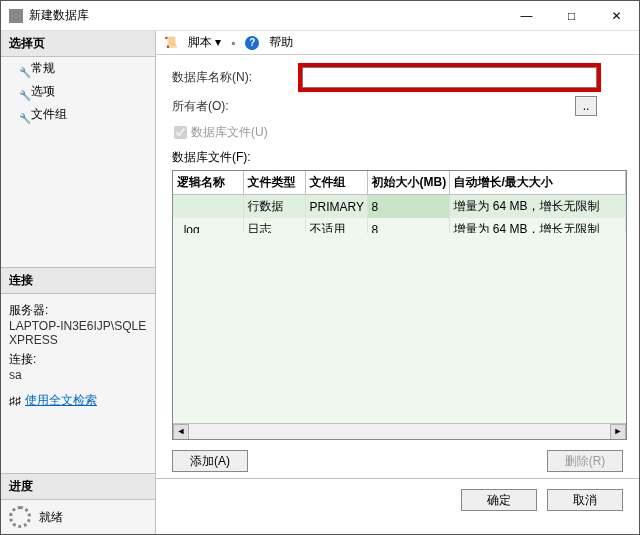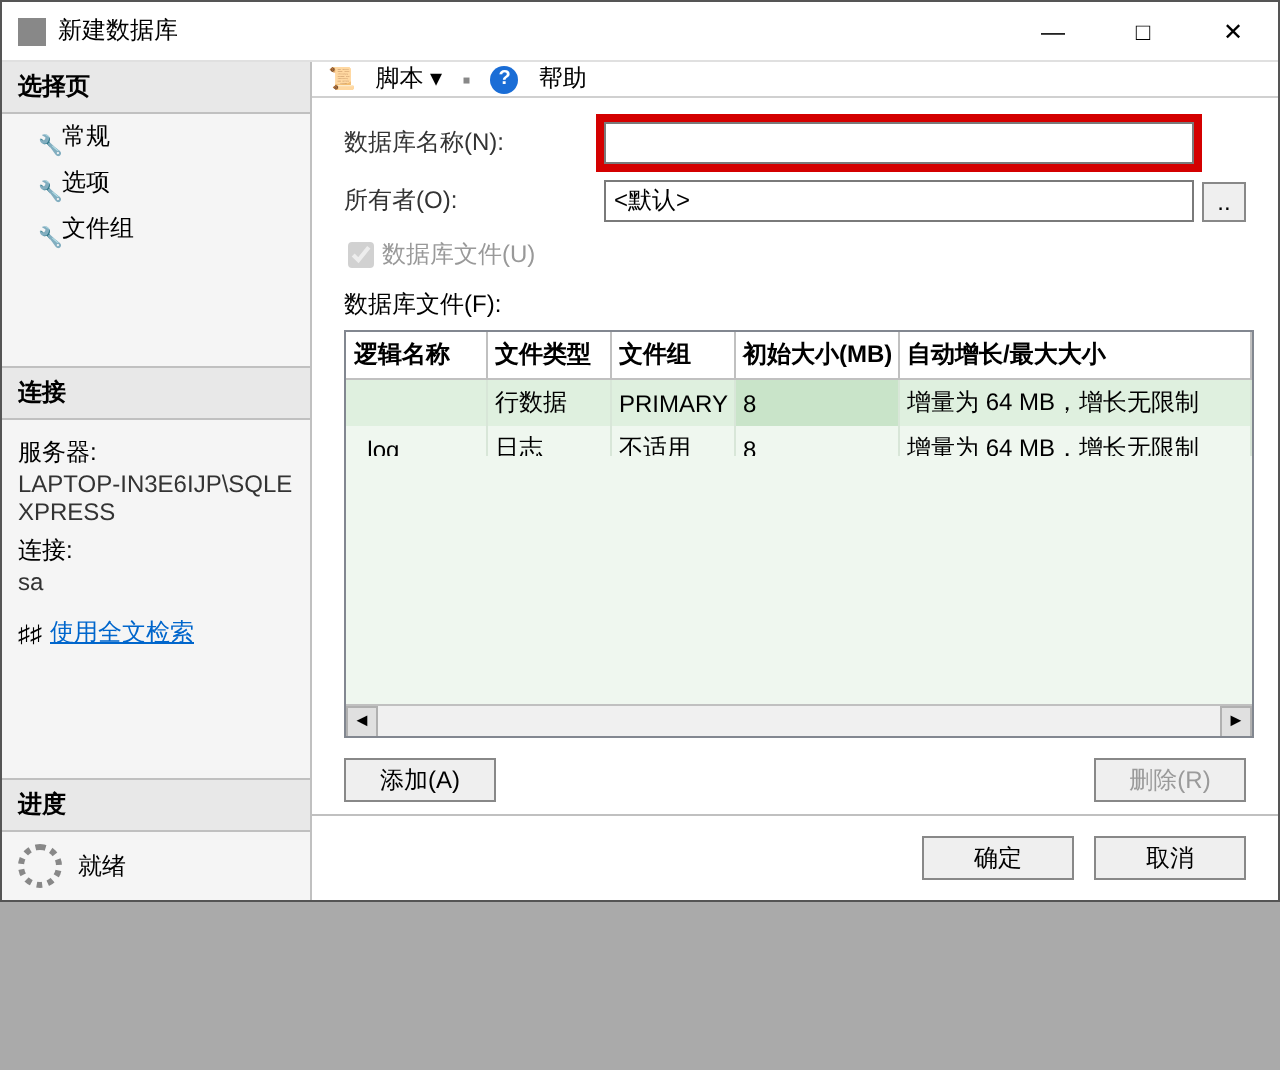--- a/index.html
+++ b/index.html
@@ -1,17 +1,17 @@
 <!DOCTYPE html>
 <html><head>
 <meta charset="utf-8">
 <style>
 * { box-sizing: border-box; margin: 0; padding: 0; font-family: "Microsoft YaHei", "SimSun", sans-serif; font-size: 12px; }
 body { background: #aaa; width: 640px; height: 535px; overflow: hidden; }
-.window { background: #d946ef; border: 1px solid #555; height: 451px; display: flex; flex-direction: column; }
+.window { background: #d946ef; border: 1px solid #555; height: 535px; display: flex; flex-direction: column; }
 .titlebar { height: 30px; background: #fff; display: flex; align-items: center; padding-left: 8px; border-bottom: 1px solid #e0e0e0; }
 .titlebar .icon { width: 14px; height: 14px; background: #888; margin-right: 6px; }
 .titlebar .title { flex: 1; }
 .titlebar .wbtn { width: 45px; height: 30px; display: flex; align-items: center; justify-content: center; }
 .body { flex: 1; display: flex; overflow: hidden; }
 .leftpane { width: 155px; background: #f5f5f5; border-right: 1px solid #c0c0c0; display: flex; flex-direction: column; }
 .sectionhead { font-weight: bold; padding: 4px 8px; background: #e8e8e8; border-bottom: 1px solid #c0c0c0; border-top: 1px solid #c0c0c0; }
 .sectionhead:first-child{border-top:none;}
 .navitem { padding: 3px 8px 3px 18px; display: flex; align-items: flex-end; gap: 0; }
 .wrench { width: 12px; height: 12px; display: inline-block; }
@@ -113,21 +113,20 @@
         <span class="helpicon">?</span>
         <span>帮助</span>
       </div>
 
       <div class="form">
         <label>数据库名称(N):</label>
         <input class="txtbox highlight" type="text" value="" style="">
         <span></span>
 
         <label>所有者(O):</label>
-        <input class="txtbox" type="text" value="&lt;默认&gt;" style="">
         <button class="browse">..</button>
 
         <div class="chkrow">
           <input type="checkbox" checked="" disabled="" style="">
           <span>数据库文件(U)</span>
         </div>
       </div>
 
       <div class="fileslabel">数据库文件(F):</div>
 

